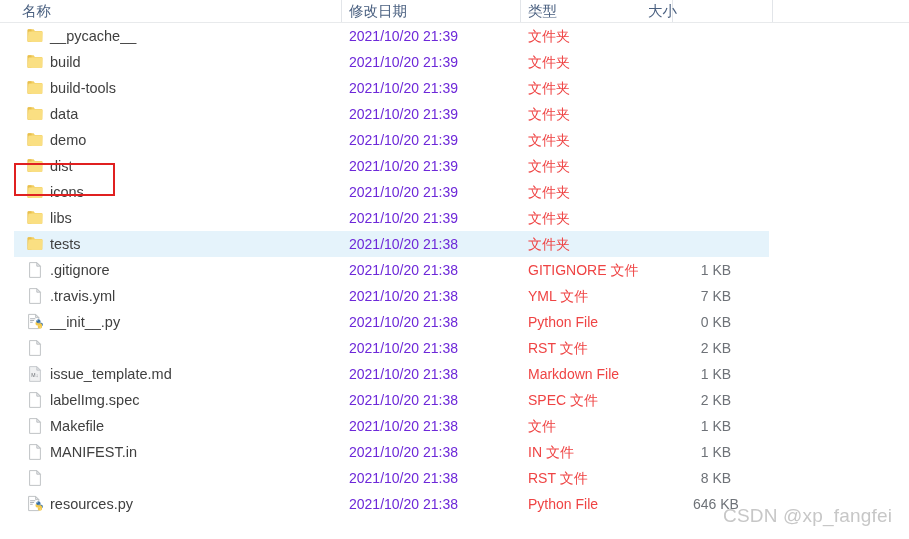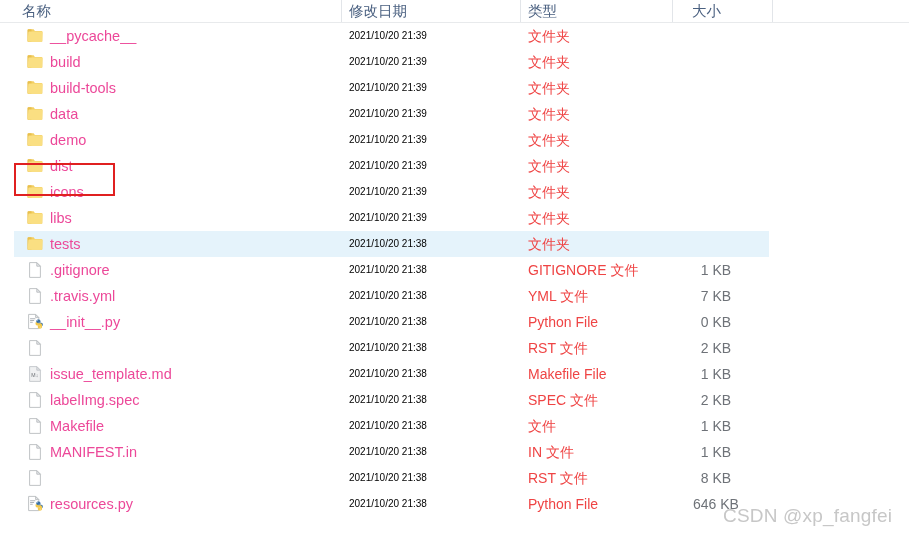--- a/index.html
+++ b/index.html
@@ -76,26 +76,26 @@
   .cell {
     position: absolute;
     top: 0;
     height: 26px;
     line-height: 26px;
     white-space: nowrap;
     font-size: 14.5px;
   }
   .c-name {
     left: 50px;
-    color: #ec4899;
+    color: #404040;
   }
   .c-date {
     left: 349px;
-    color: #000000;
-    font-size: 10px;
+    color: #6d28d9;
+    font-size: 14px;
   }
   .c-type {
     left: 528px;
     color: #ef4444;
     font-size: 14px;
   }
   .c-size {
     left: 672px;
     width: 88px;
     text-align: center;
@@ -144,21 +144,21 @@
 
   <div id="header">
     <div class="col-div" style="left:341px"></div>
     <div class="col-div" style="left:520px"></div>
     <div class="col-div" style="left:672px"></div>
     <div class="col-div" style="left:772px"></div>
 
     <div class="col-head" style="left:22px">名称</div>
     <div class="col-head" style="left:349px">修改日期</div>
     <div class="col-head" style="left:528px">类型</div>
-    <div class="col-head" style="left:692px">大小</div>
+    <div class="col-head" style="left:648px">大小</div>
   </div>
   <div id="header-rule"></div>
 
   <div id="rows">
       <div class="row">
         <div class="icon">
           <svg width="18" height="18" viewBox="0 0 18 18">
             <path d="M2.5 2.2h5.1l1.3 1.7h6.6c.5 0 .9.4.9.9v9.1c0 .5-.4.9-.9.9H2.5c-.5 0-.9-.4-.9-.9V3.1c0-.5.4-.9.9-.9z" fill="#f3cf63"></path>
             <path d="M2.5 2.2h3.0v12.6H2.5c-.5 0-.9-.4-.9-.9V3.1c0-.5.4-.9.9-.9z" fill="#e8bf4d"></path>
             <path d="M5.6 4.6h10.2c.5 0 .8.4.8.9l-.6 8.3c0 .5-.4.9-.9.9H2.6c-.5 0-.9-.4-.9-.9l.6-8.3c0-.5.4-.9.9-.9z" fill="#fadf82"></path>
@@ -332,21 +332,21 @@
       <div class="row">
         <div class="icon">
           <svg width="18" height="18" viewBox="0 0 18 18">
             <path d="M3.6 1.6h7.2l3.6 3.6v11.2H3.6z" fill="#f0f1f2" stroke="#c2c5c9" stroke-width="0.9"></path>
             <path d="M10.8 1.6l3.6 3.6h-3.6z" fill="#dcdee1" stroke="#c2c5c9" stroke-width="0.9" stroke-linejoin="round"></path>
             <text x="8.8" y="12.4" font-family="Liberation Sans, sans-serif" font-size="5.2" fill="#6e7278" text-anchor="middle">M↓</text>
           </svg>
         </div>
         <div class="cell c-name">issue_template.md</div>
         <div class="cell c-date">2021/10/20 21:38</div>
-        <div class="cell c-type">Makefile File</div>
+        <div class="cell c-type">Markdown File</div>
         <div class="cell c-size">1 KB</div>
       </div>
       <div class="row">
         <div class="icon">
           <svg width="18" height="18" viewBox="0 0 18 18">
             <path d="M3.6 1.6h7.2l3.6 3.6v11.2H3.6z" fill="#ffffff" stroke="#b9bcc0" stroke-width="0.9"></path>
             <path d="M10.8 1.6l3.6 3.6h-3.6z" fill="#e6e8ea" stroke="#b9bcc0" stroke-width="0.9" stroke-linejoin="round"></path>
           </svg>
         </div>
         <div class="cell c-name">labelImg.spec</div>

